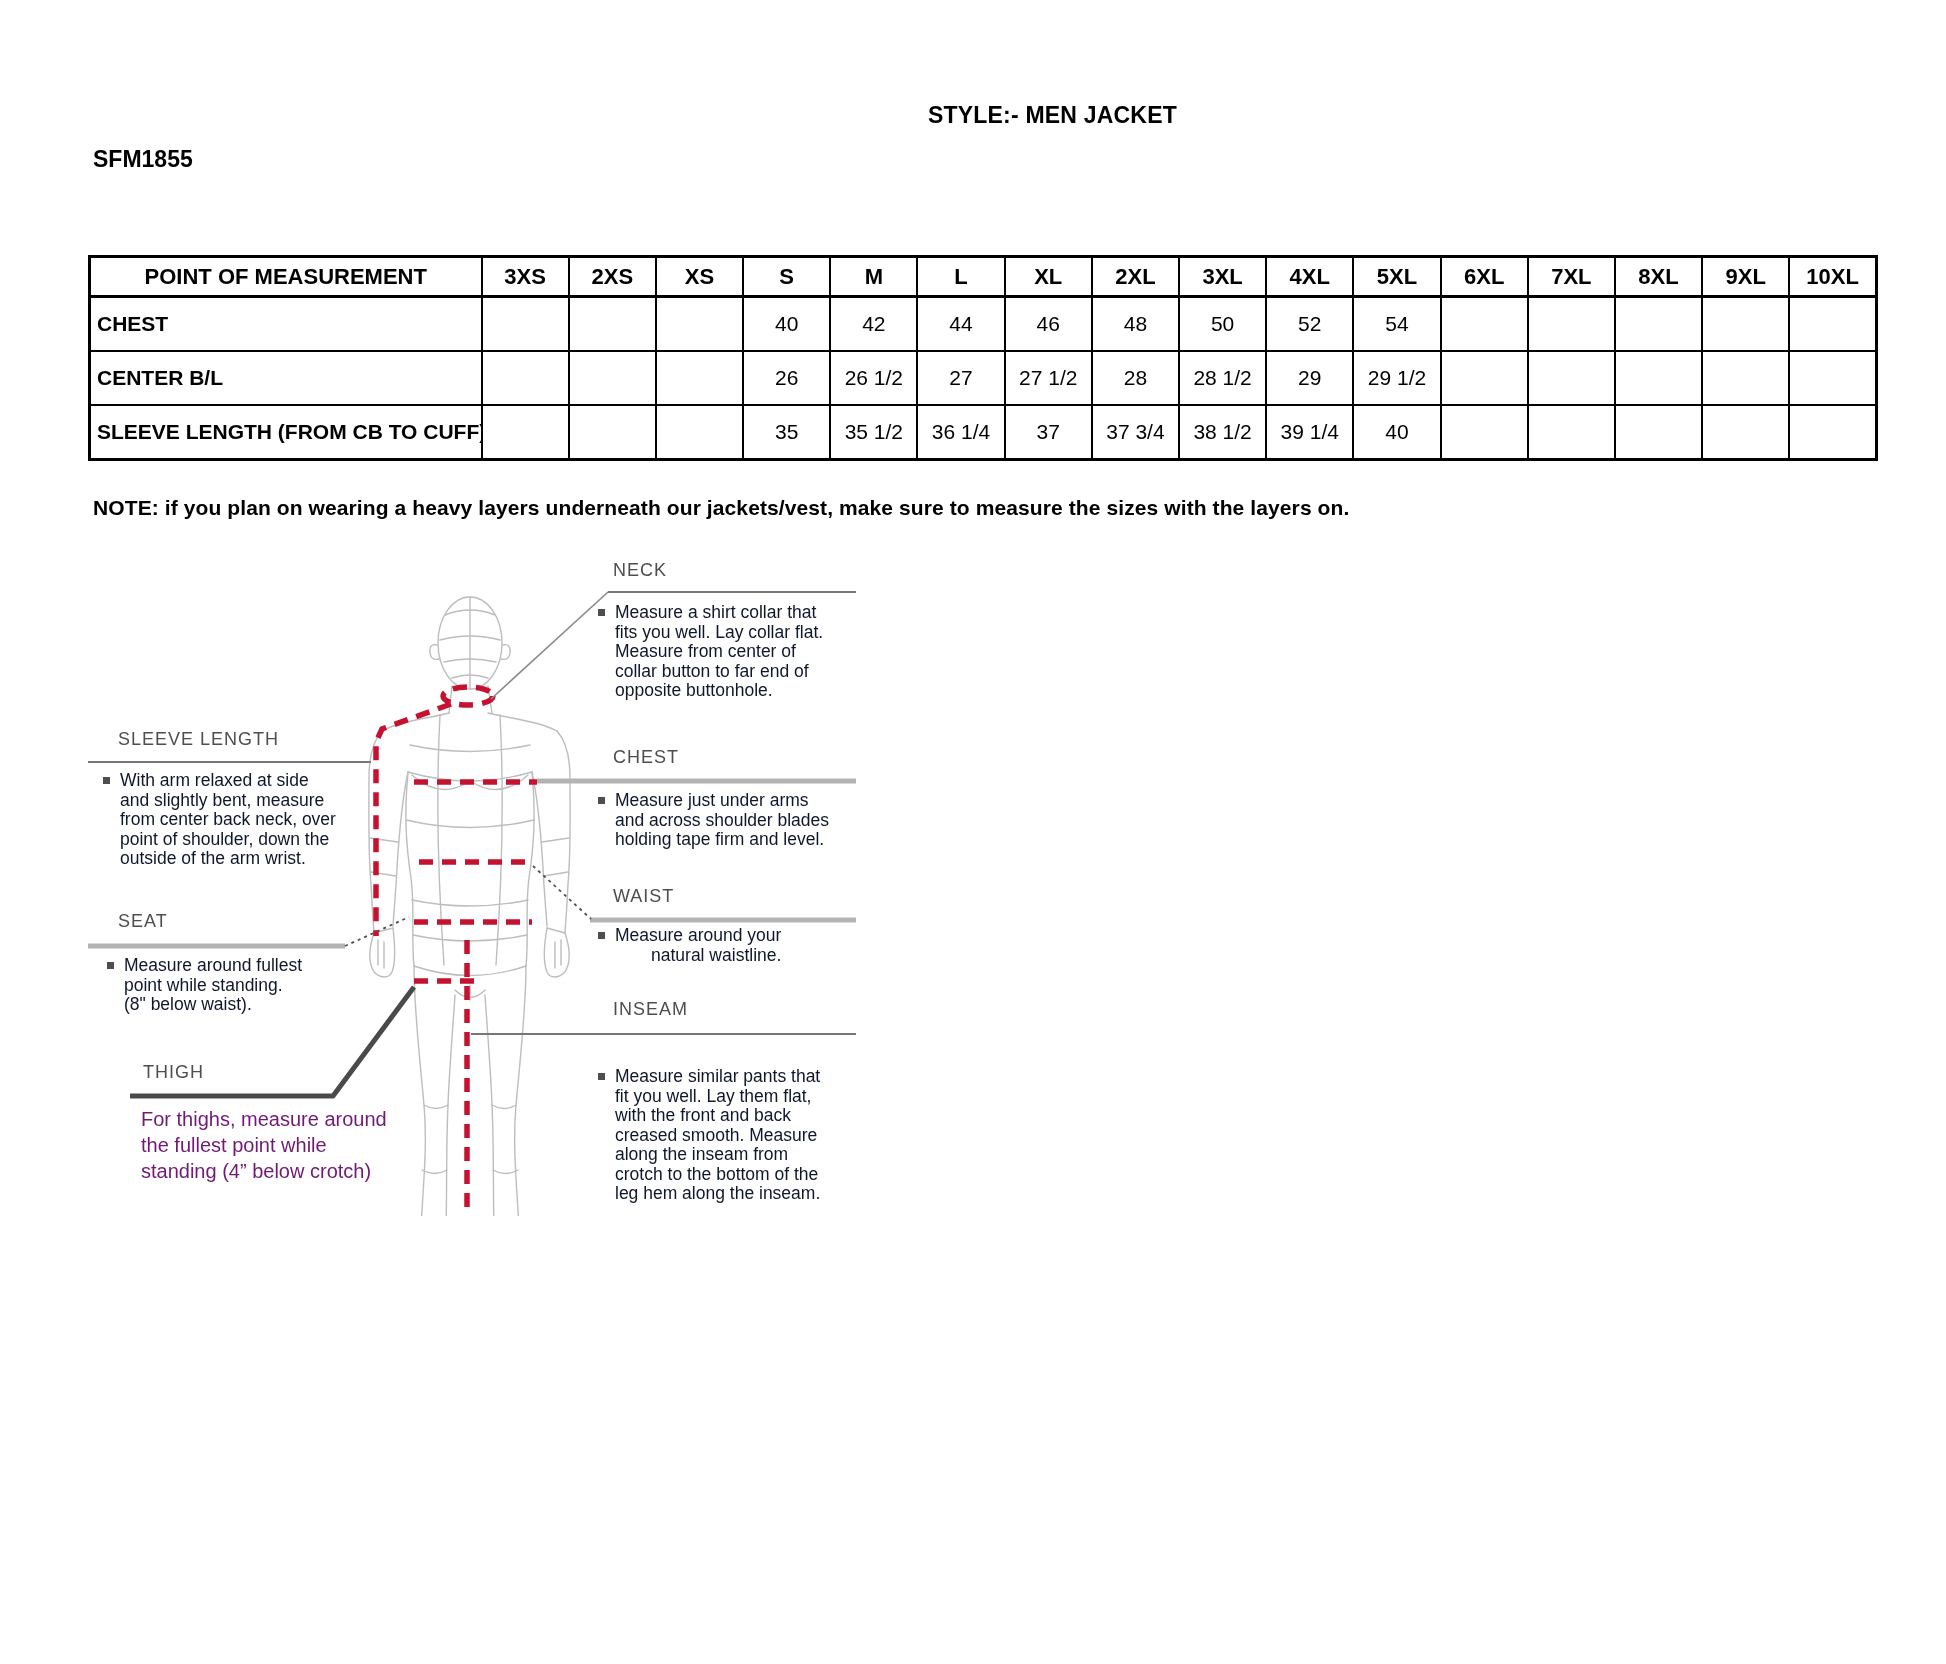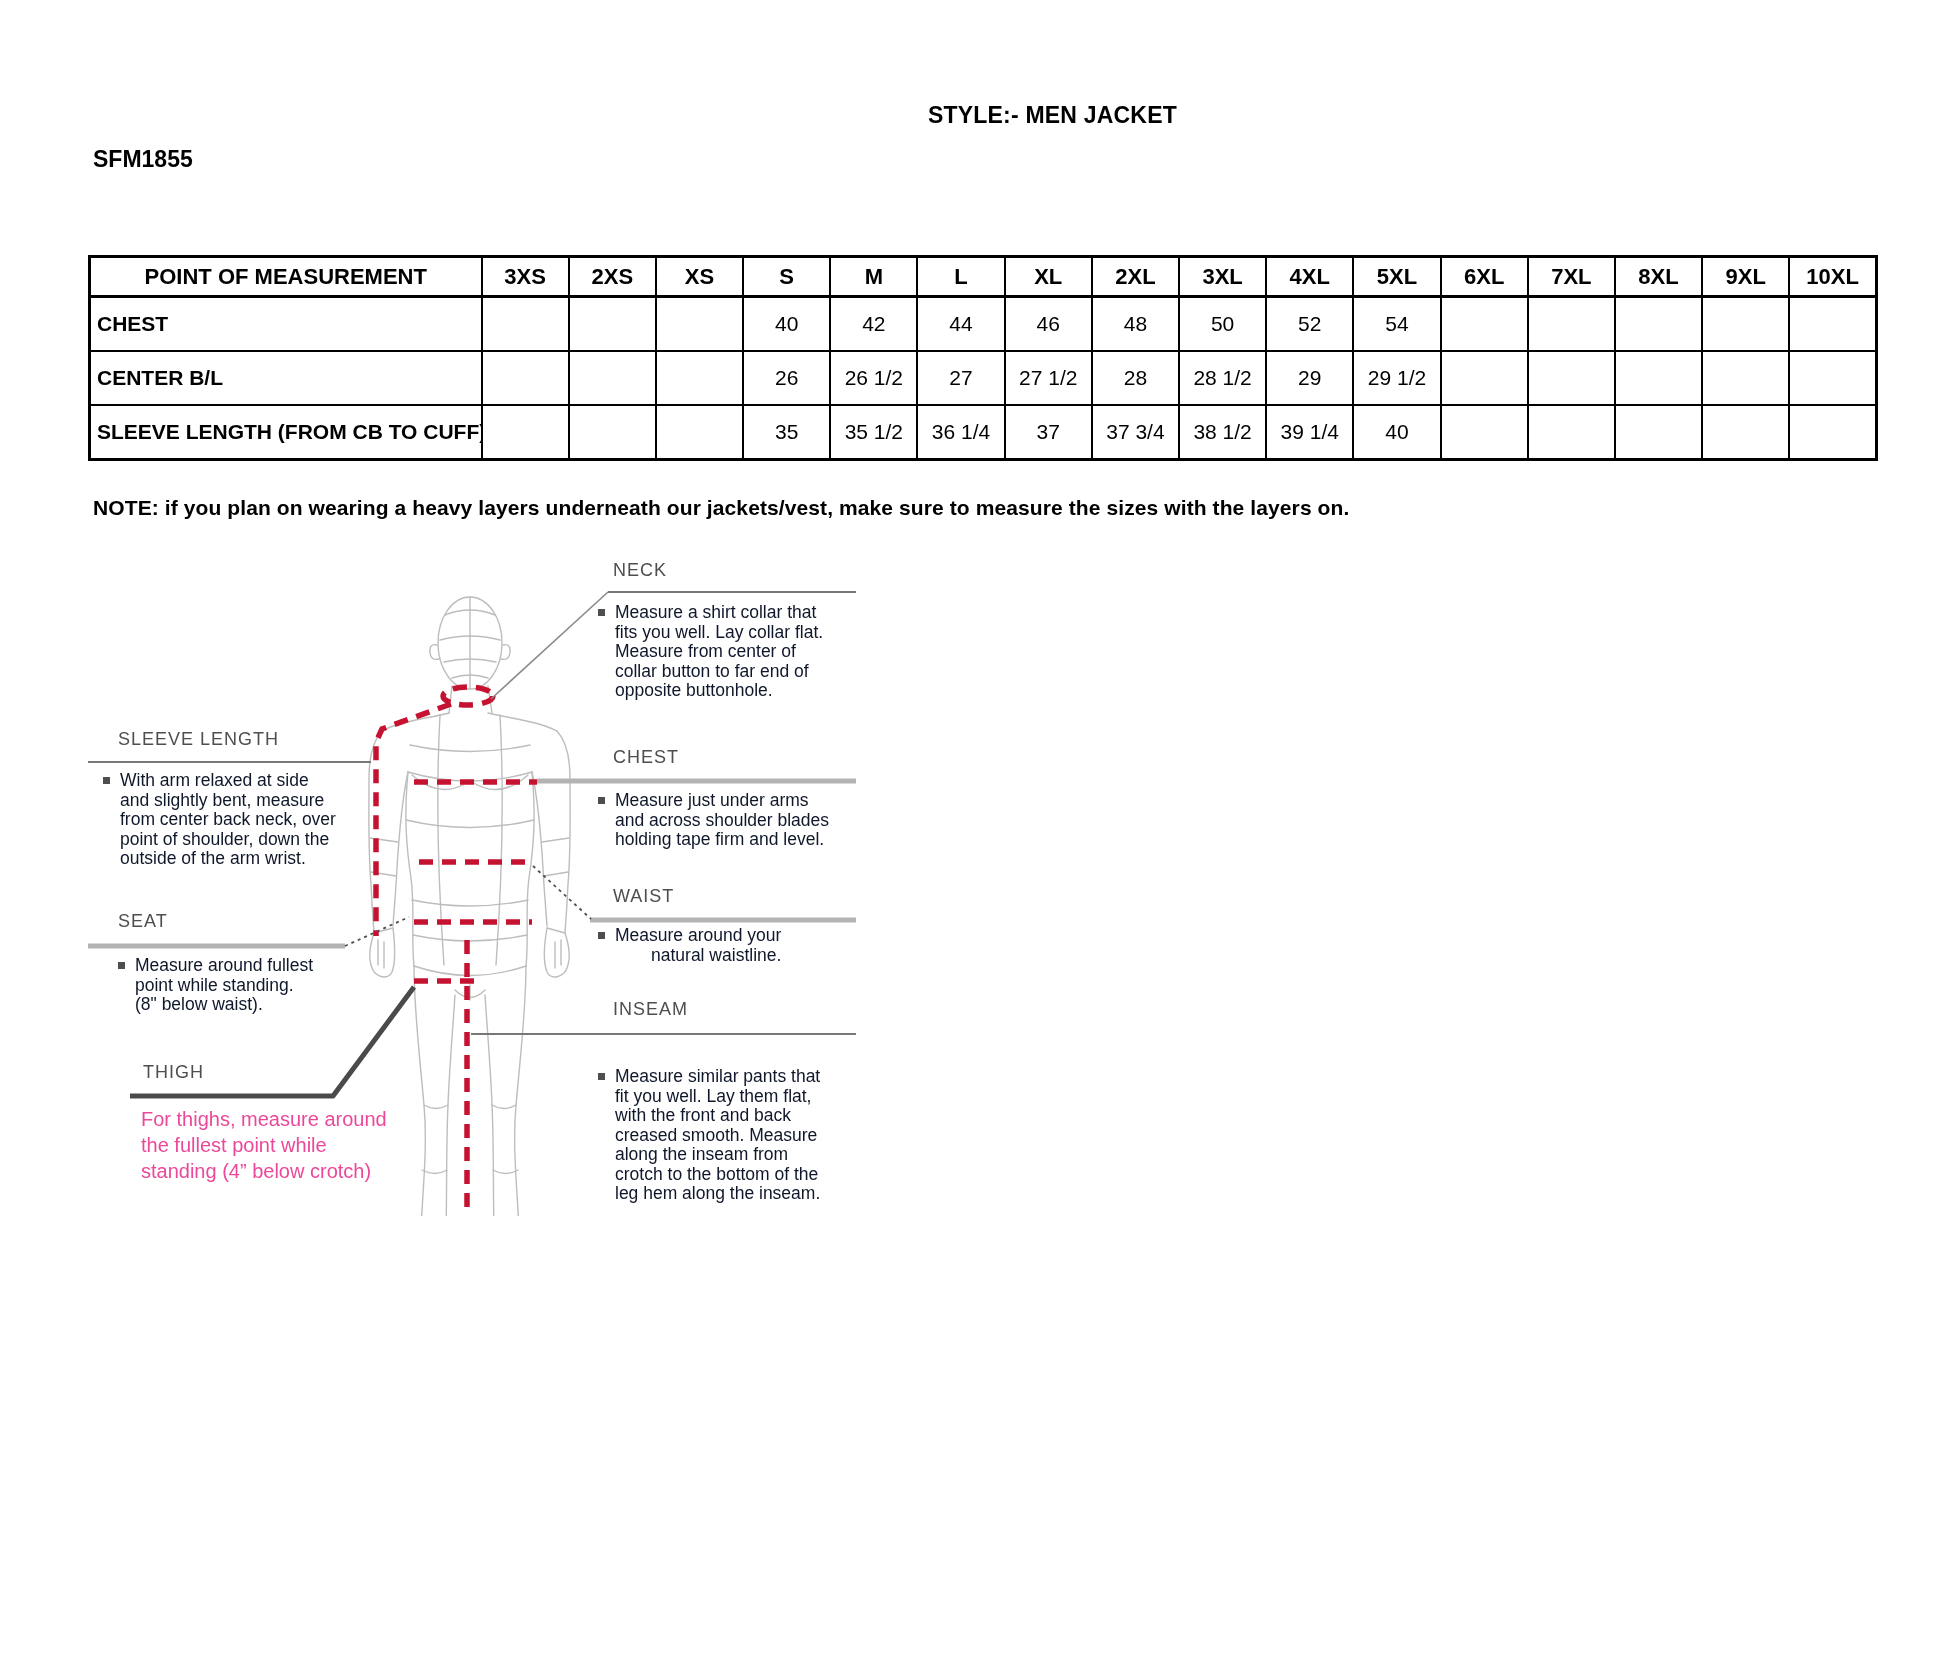--- a/index.html
+++ b/index.html
@@ -15,21 +15,21 @@
   .size-table thead th.pom{text-align:center;}
   .size-table tbody th{height:52px;text-align:left;font-size:21px;font-weight:bold;}
   .size-table td{text-align:center;font-size:21px;font-weight:normal;}
 
   .note{position:absolute;left:93px;top:496px;font-size:21px;font-weight:bold;letter-spacing:0.1px;}
 
   .m-heading{position:absolute;font-size:18px;font-weight:normal;color:#4e4e4e;letter-spacing:1px;white-space:nowrap;}
   .m-desc{position:absolute;display:flex;gap:10px;font-size:17.5px;line-height:19.5px;color:#0f172a;}
   .m-desc .txt{white-space:pre-line;}
   .bullet{flex:0 0 auto;width:7px;height:7px;background:#4e4e4e;margin-top:6px;}
-  .thigh-desc{position:absolute;font-size:20px;line-height:26px;color:#ec4899;white-space:pre-line;}
+  .thigh-desc{position:absolute;font-size:20px;line-height:26px;color:#701a75;white-space:pre-line;}
 
   .diagram-svg{position:absolute;left:0;top:545px;width:900px;height:790px;}
   .wire{stroke:var(--wire,#bdbdbd);fill:none;stroke-width:1.4;stroke-linejoin:round;stroke-linecap:round;}
   .redline{stroke:var(--measure-line,#c41230);fill:none;stroke-width:5.5;stroke-dasharray:14 9;}
   .rule-thin{stroke:#777;stroke-width:2;fill:none;}
   .rule-thick{stroke:#b3b3b3;stroke-width:5;fill:none;}
   .rule-dark{stroke:#4a4a4a;stroke-width:5;fill:none;stroke-linejoin:round;}
   .leader-thin{stroke:#8a8a8a;stroke-width:1.6;fill:none;}
   .leader-dot{stroke:#4f4f4f;stroke-width:1.8;fill:none;stroke-dasharray:3 4;}
 </style>
@@ -242,21 +242,21 @@
   <div class="m-desc" style="left:103px;top:771px;">
     <span class="bullet"></span>
     <span class="txt">With arm relaxed at side
 and slightly bent, measure
 from center back neck, over
 point of shoulder, down the
 outside of the arm wrist.</span>
   </div>
 
   <div class="m-heading" style="left:118px;top:911px;">SEAT</div>
-  <div class="m-desc" style="left:118px;top:956px;">
+  <div class="m-desc" style="left:107px;top:956px;">
     <span class="bullet"></span>
     <span class="txt">Measure around fullest
 point while standing.
 (8" below waist).</span>
   </div>
 
   <div class="m-heading" style="left:143px;top:1062px;">THIGH</div>
   <div class="thigh-desc" style="left:141px;top:1106px;">For thighs, measure around
 the fullest point while
 standing (4” below crotch)</div>

